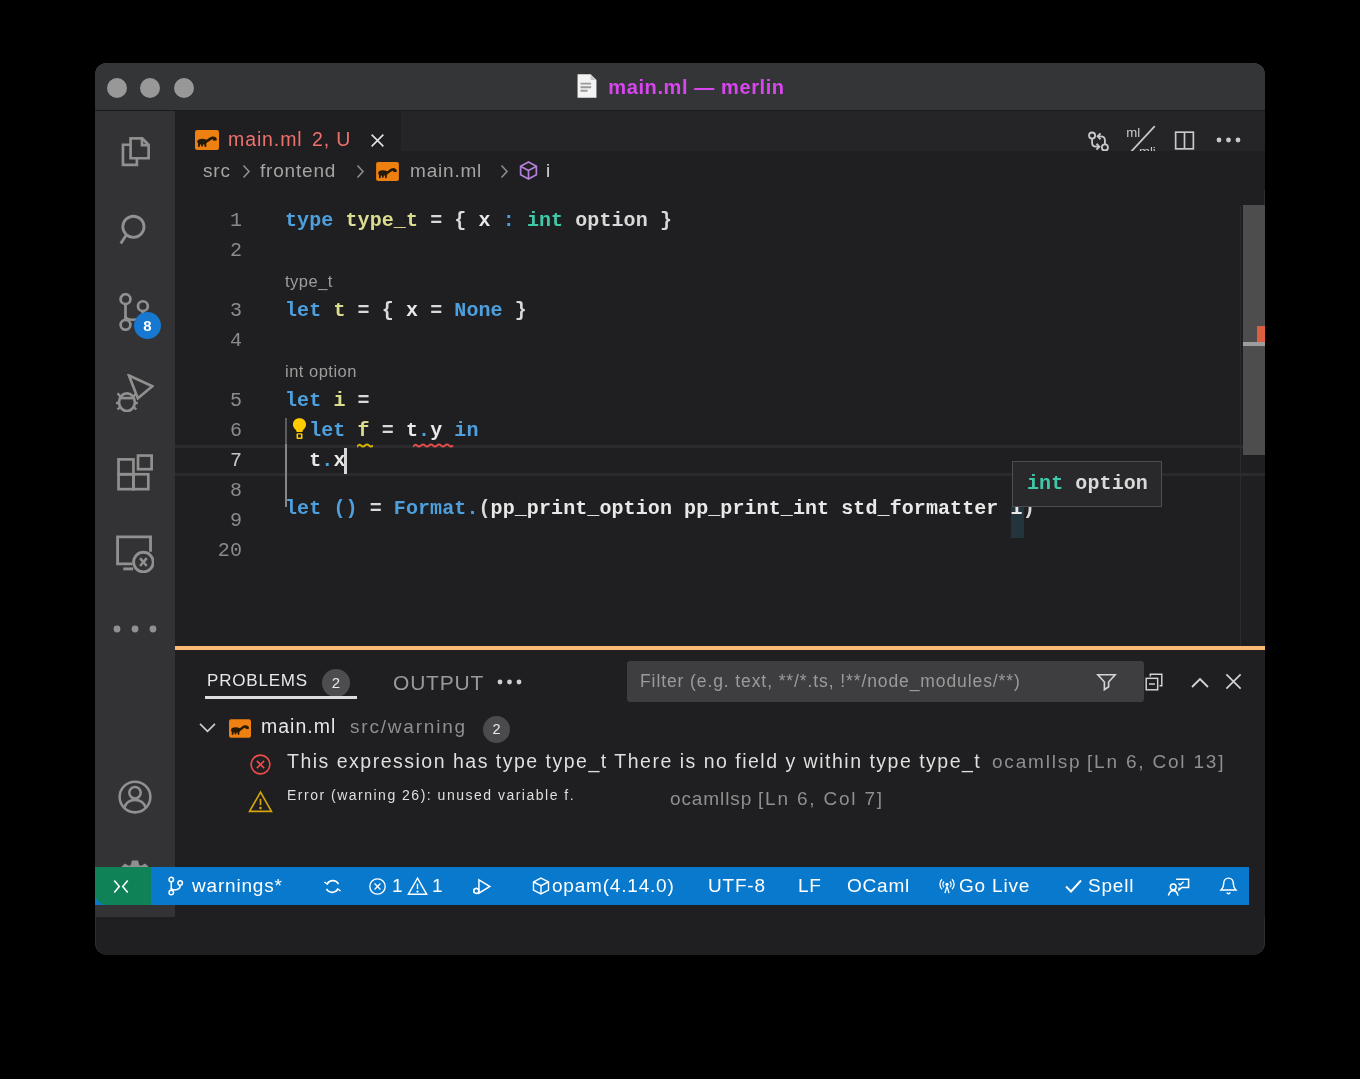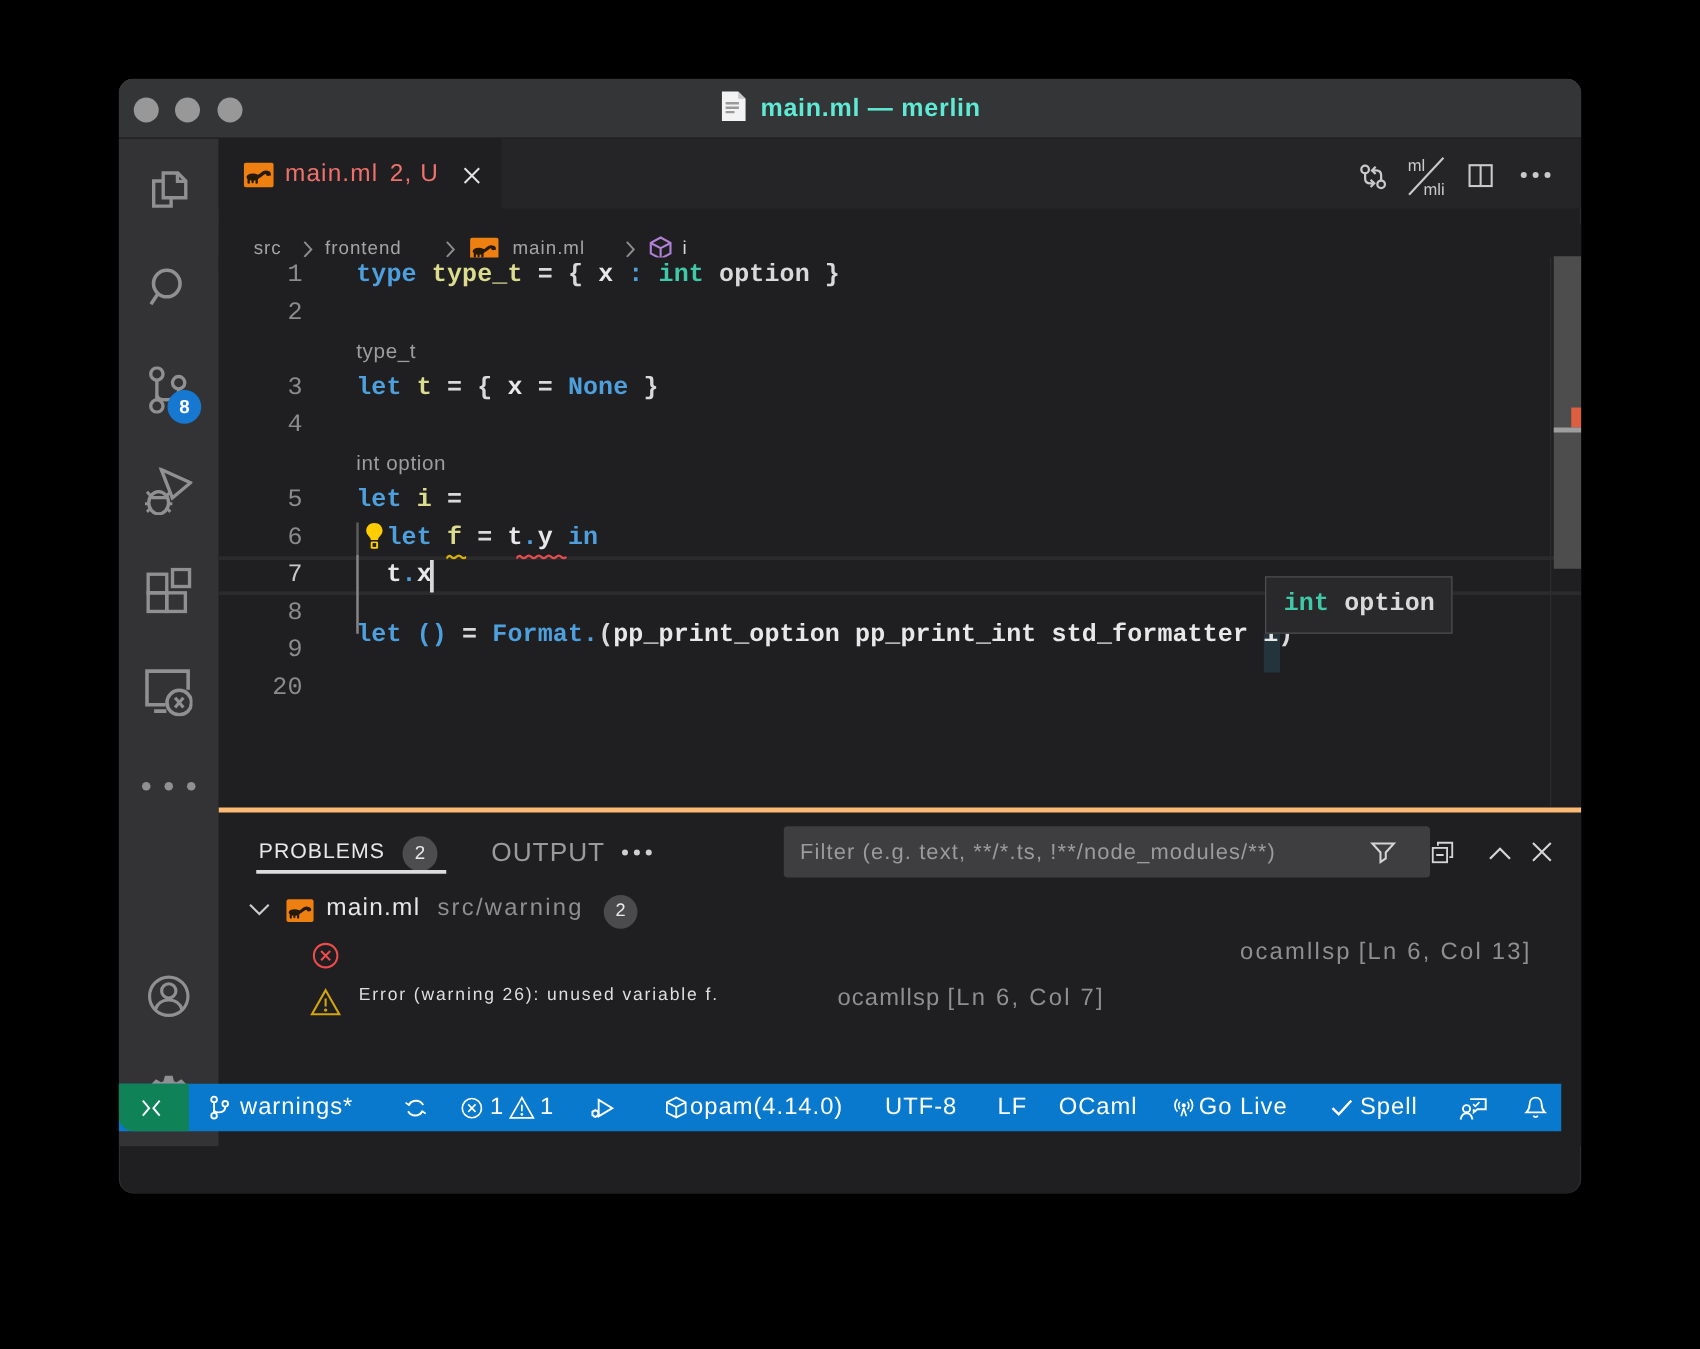--- a/index.html
+++ b/index.html
@@ -1,26 +1,26 @@
 <!DOCTYPE html>
 <html><head><meta charset="utf-8"><style>
 html,body{margin:0;padding:0;background:#000;width:1360px;height:1079px;overflow:hidden}
 *{box-sizing:border-box}
 body{font-family:"Liberation Sans",sans-serif}
 .abs{position:absolute}
 #win{position:absolute;left:95px;top:63px;width:1170px;height:892px;background:#1f1f21;border-radius:12px;overflow:hidden;box-shadow:inset 0 1px 0 rgba(255,255,255,.33), inset 1px 0 0 rgba(255,255,255,.07), inset -1px 0 0 rgba(255,255,255,.07)}
 #titlebar{position:absolute;left:0;top:0;width:1170px;height:48px;background:#343537;border-bottom:1px solid #1b1b1b}
 .tl{position:absolute;top:15px;width:20px;height:20px;border-radius:50%;background:#989899}
-#title{position:absolute;left:0;right:0;top:0;height:48px;text-align:center;line-height:48px;color:#5eead4;font-size:20px;font-weight:bold;letter-spacing:.6px}
+#title{position:absolute;left:0;right:0;top:0;height:48px;text-align:center;line-height:48px;color:#d946ef;font-size:20px;font-weight:bold;letter-spacing:.6px}
 #actbar{position:absolute;left:0;top:48px;width:80px;height:806px;background:#333335}
 .aicon{position:absolute;left:21px;width:38px;height:38px}
 .badge{position:absolute;border-radius:50%;background:#1678d1;color:#fff;font-size:15px;font-weight:bold;text-align:center}
 #tabs{position:absolute;left:80px;top:48px;width:1090px;height:56px;background:#252527}
 #tab1{position:absolute;left:0;top:0;width:226px;height:56px;background:#1f1f21}
-#breadcrumb{position:absolute;left:80px;top:116px;width:1090px;height:39px;background:#1f1f21;color:#a4a4a4;font-size:15px;letter-spacing:.8px}
+#breadcrumb{position:absolute;left:80px;top:88px;width:1090px;height:39px;background:#1f1f21;color:#a4a4a4;font-size:19px;letter-spacing:.8px}
 #code{position:absolute;left:80px;top:143px;width:1090px;height:440px;background:#1f1f21}
 #panel{position:absolute;left:80px;top:583px;width:1090px;height:271px;background:#1f1f21;border-top:4px solid #fdba74}
 #statusbar{position:absolute;left:0;top:804px;width:1154px;height:38px;background:#0879cd;color:#fff;font-size:19px;letter-spacing:.8px}
 .mono{font-family:"Liberation Mono",monospace;font-size:20px;line-height:30px;white-space:pre;font-weight:bold;letter-spacing:.09px}
 .cl{position:absolute;left:110px;height:30px}
 .gut{position:absolute;left:0;width:67px;height:30px;text-align:right;color:#8b8b8b;font-weight:normal}
 .lens{position:absolute;left:110px;height:30px;line-height:30px;color:#9d9d9d;font-size:16.5px;letter-spacing:.5px;font-weight:normal;font-family:"Liberation Sans",sans-serif}
 .kw{color:#4da0dd}.kh{color:#dbdc8e}.ty{color:#3fc9a9}.pl{color:#d9d9d9}.wh{color:#e8e8e8}
 svg{display:block}
 </style></head>
@@ -271,20 +271,21 @@
         <path d="M10.8 11.4 C14 11.1 14.4 8.1 17.4 7.8 C18.9 7.65 19.9 8.4 20.4 9.4" fill="none" stroke="#241a05" stroke-width="2.7"></path>
       </svg>
     <div class="abs" style="left:86px;top:65px;color:#e6e6e6;font-size:19.5px;letter-spacing:1px">main.ml</div>
     <div class="abs" style="left:175px;top:66px;color:#8f8f8f;font-size:19px;letter-spacing:1.8px">src/warning</div>
     <div class="abs" style="left:308px;top:66px;width:27px;height:27px;border-radius:50%;background:#4b4b4d;color:#eaeaea;font-size:14.5px;text-align:center;line-height:27px">2</div>
 
     <svg class="abs" style="left:74px;top:103px" width="23" height="23" viewBox="0 0 24 24" fill="none" stroke="#ef4b4b" stroke-width="1.7">
         <circle cx="12" cy="12" r="9.8"></circle>
         <path d="M8.2 8.2 L15.8 15.8 M15.8 8.2 L8.2 15.8"></path>
       </svg>
+    <div class="abs" style="left:112px;top:100px;color:#dfdfdf;font-size:19.5px;letter-spacing:1.5px">This expression has type type_t There is no field y within type type_t</div>
     <div class="abs" style="left:817px;top:101px;color:#8f8f8f;font-size:19px;letter-spacing:1.8px">ocamllsp</div>
     <div class="abs" style="left:912px;top:101px;color:#8f8f8f;font-size:19px;letter-spacing:1.8px">[Ln 6, Col 13]</div>
     <svg class="abs" style="left:73px;top:140px" width="25" height="23" viewBox="0 0 24 22" fill="none" stroke="#d3a50c" stroke-width="1.6">
         <path d="M12 2 L22.5 20.5 H1.5 Z"></path>
         <path d="M12 8.5 V14.5"></path>
         <circle cx="12" cy="17.3" r=".5" fill="#d3a50c"></circle>
       </svg>
     <div class="abs" style="left:112px;top:137px;color:#dfdfdf;font-size:14px;letter-spacing:1.5px">Error (warning 26): unused variable f.</div>
     <div class="abs" style="left:495px;top:138px;color:#8f8f8f;font-size:19px;letter-spacing:.9px">ocamllsp</div>
     <div class="abs" style="left:583px;top:138px;color:#8f8f8f;font-size:19px;letter-spacing:1.8px">[Ln 6, Col 7]</div>

